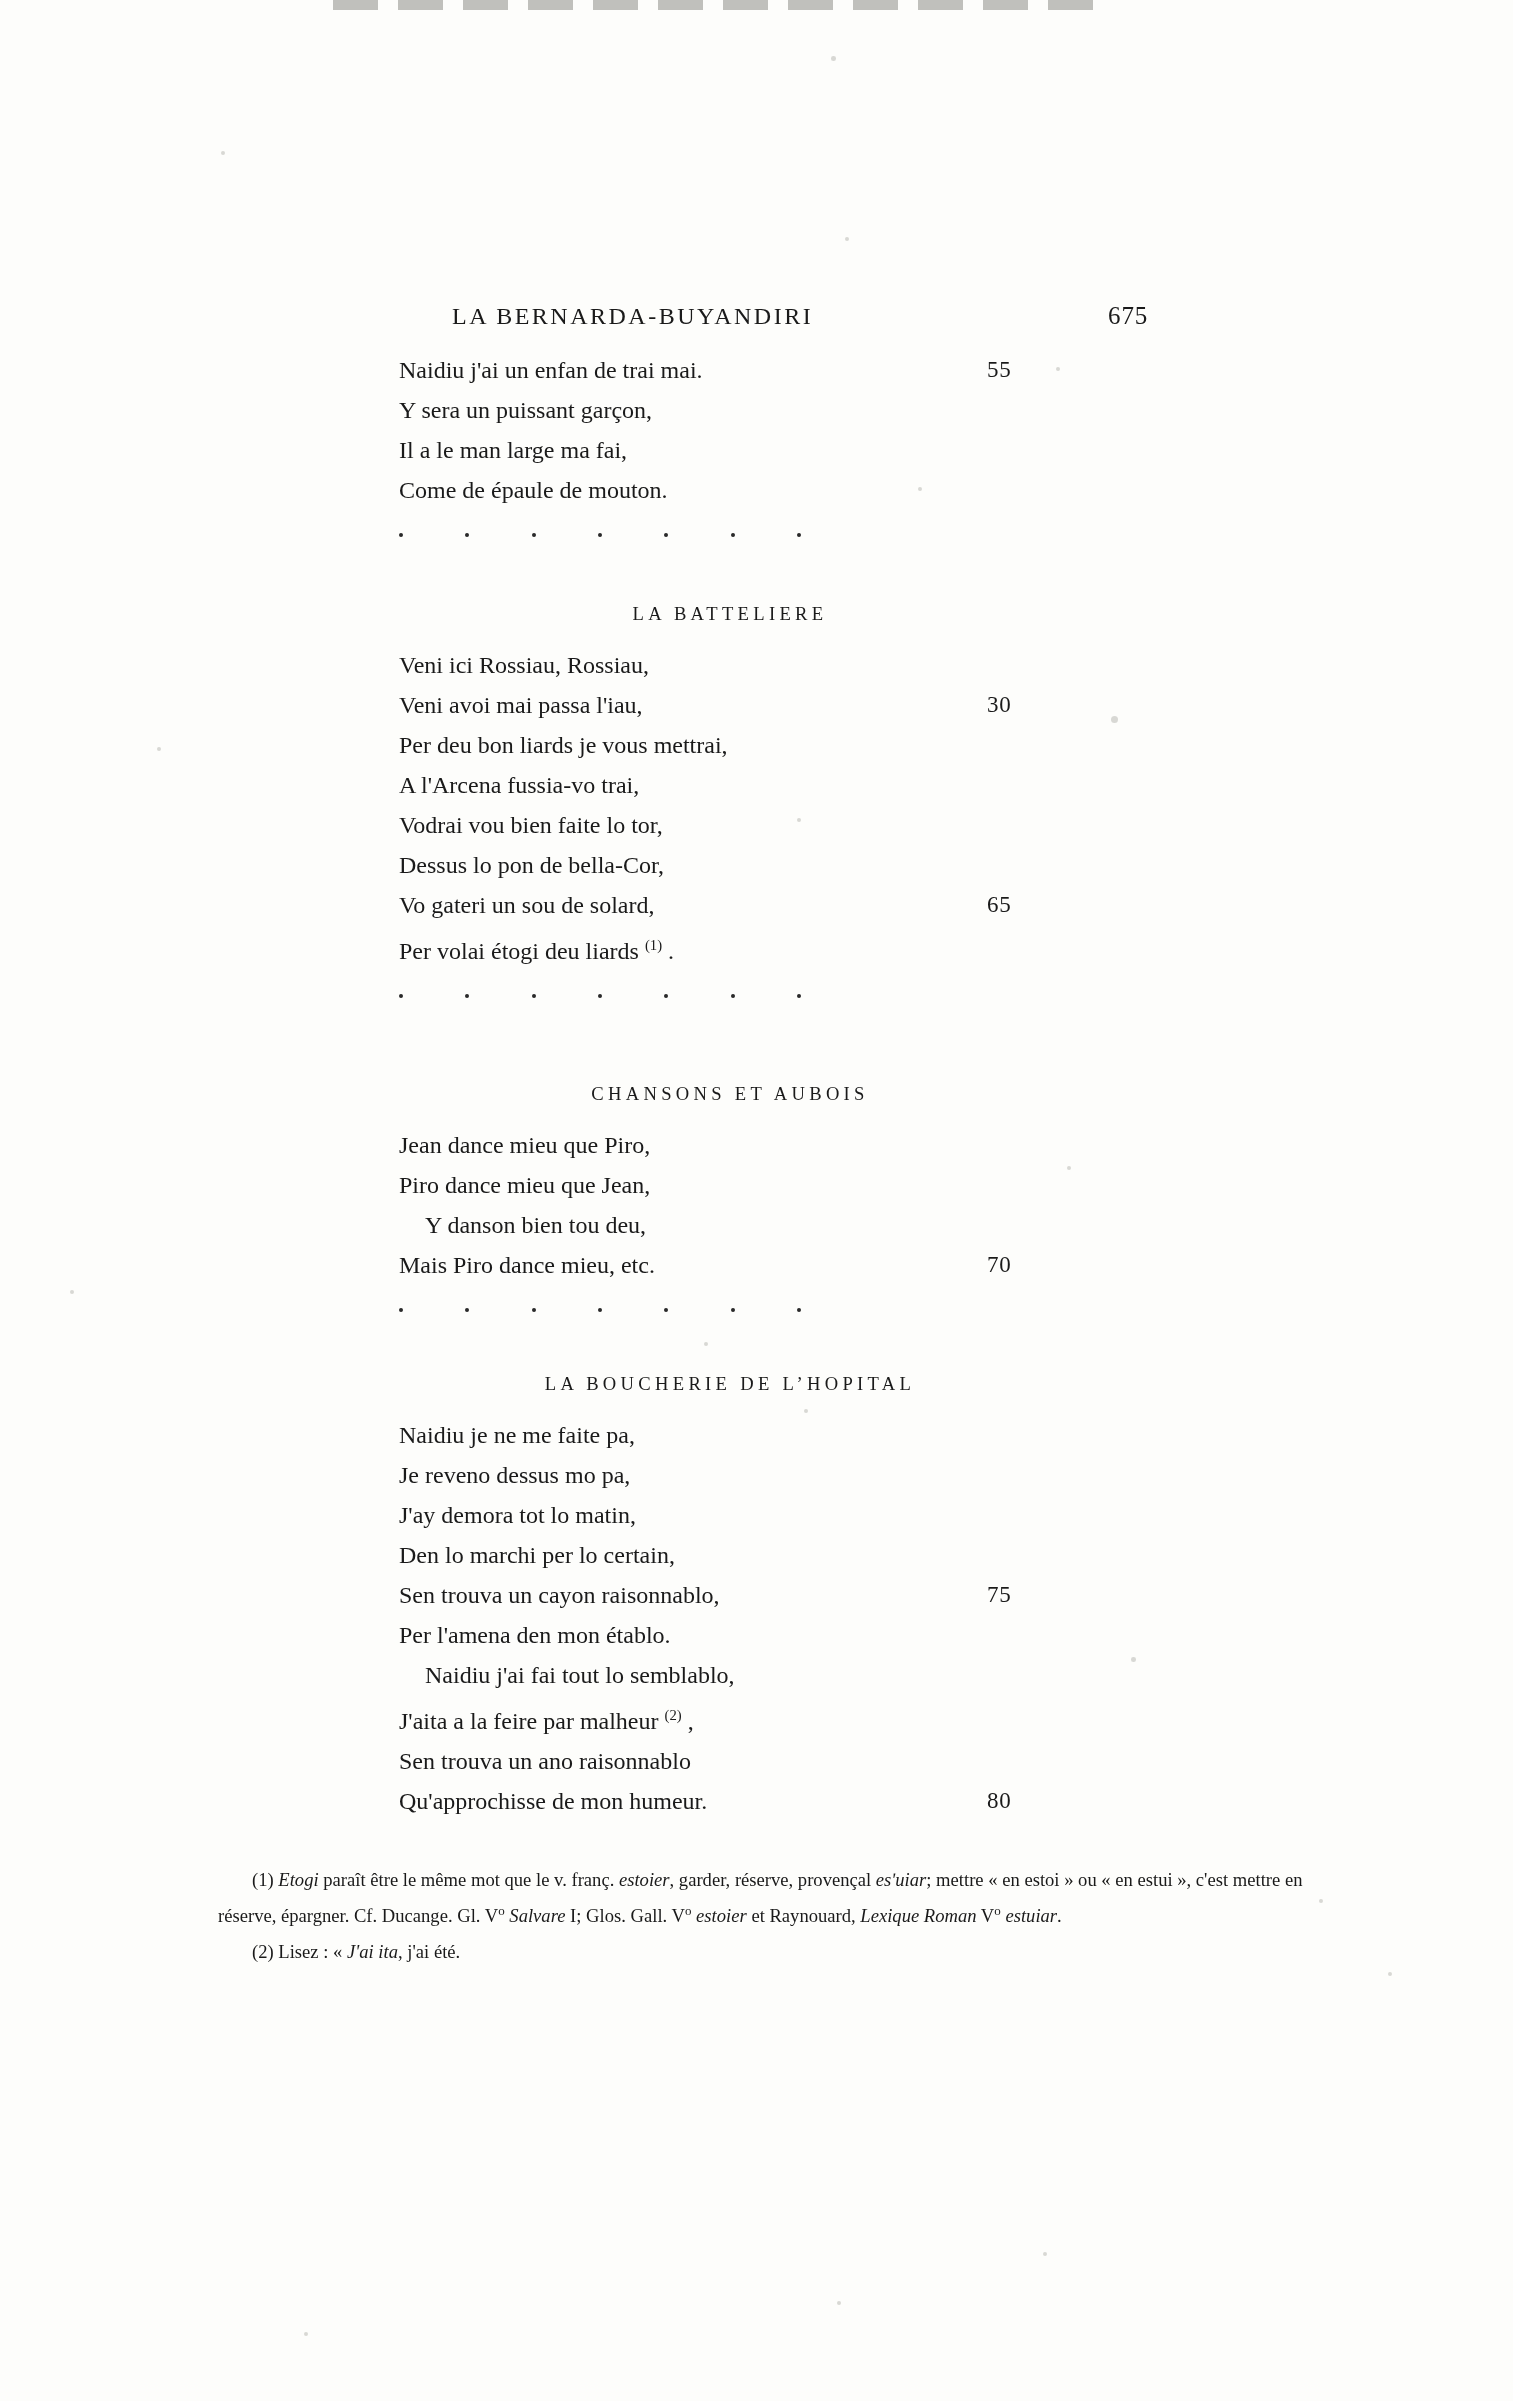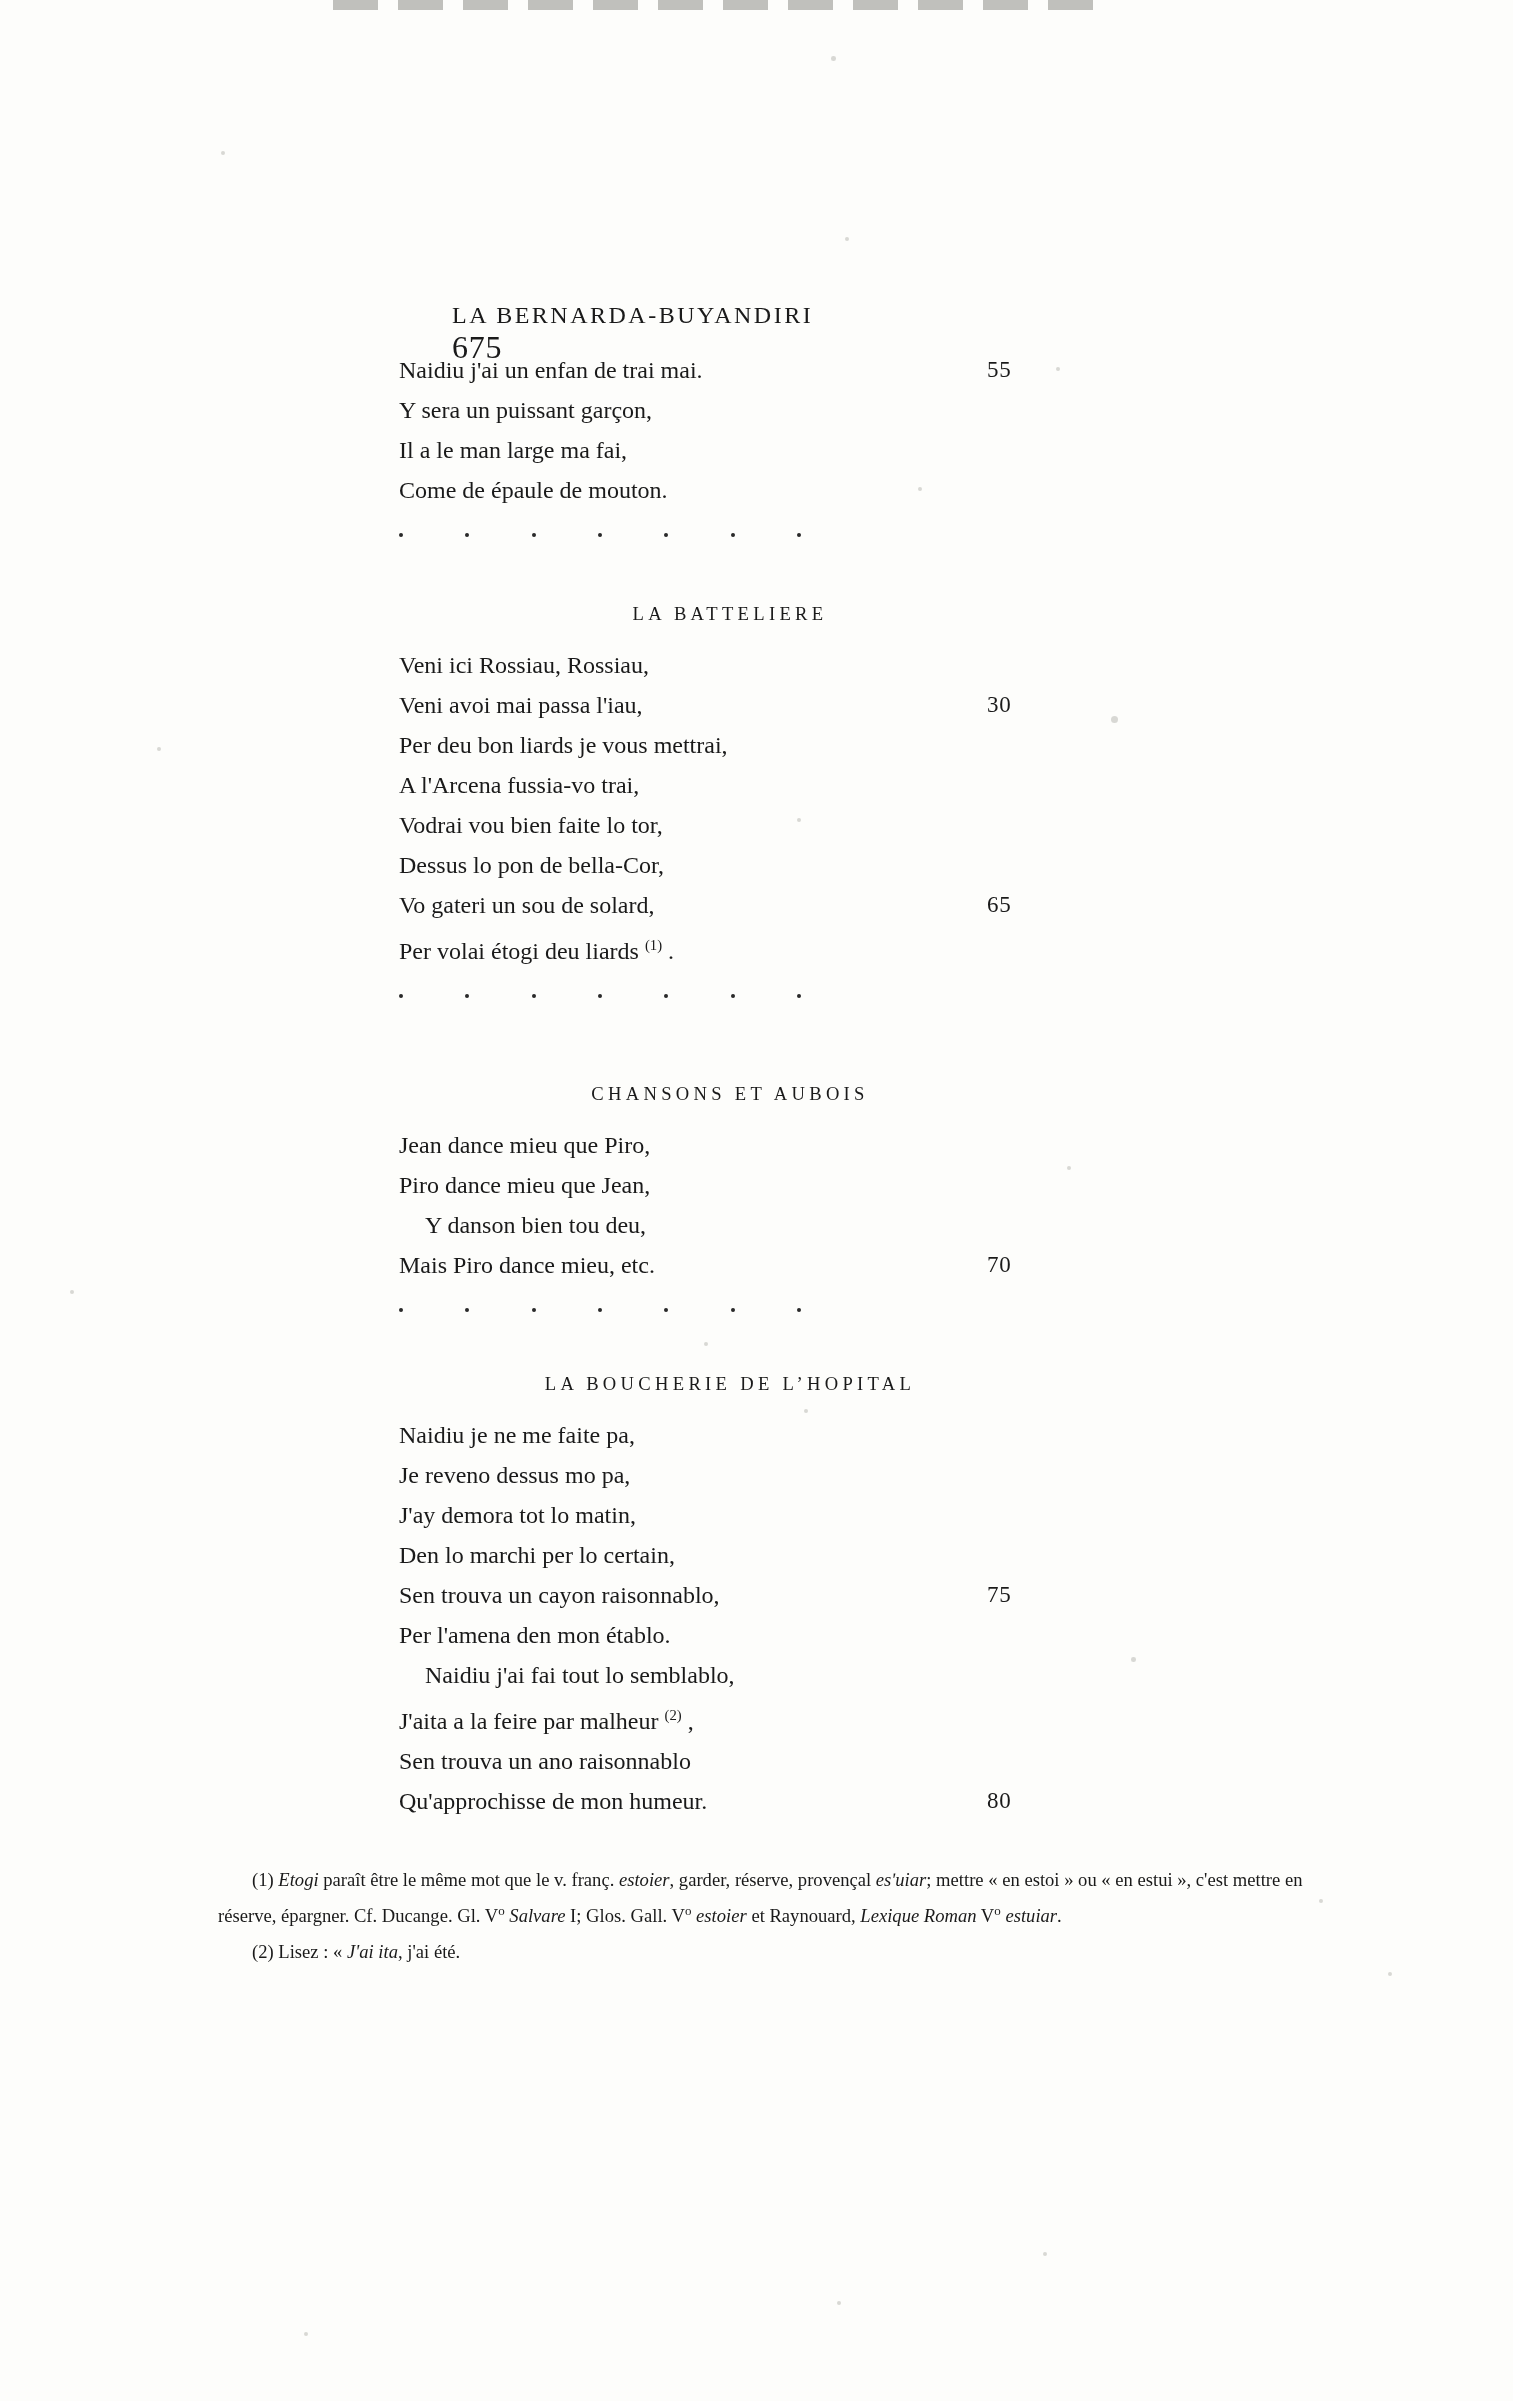--- a/index.html
+++ b/index.html
@@ -58,30 +58,29 @@
 
   
   .running-head {
     position: absolute;
     left: 452px;
     top: 302px;
     width: 727px;
     display: flex;
     align-items: baseline;
     justify-content: space-between;
-    flex-direction: column;
   }
   .running-title {
     font-size: 24px;
     letter-spacing: 2.5px;
     font-variant: normal;
     white-space: nowrap;
   }
   .page-number {
-    font-size: 32px;
+    font-size: 25px;
     letter-spacing: 0.8px;
     padding-right: 31px;
   }
 
   
   .block {
     position: absolute;
     left: 8px;
     width: 1514px;
   }

